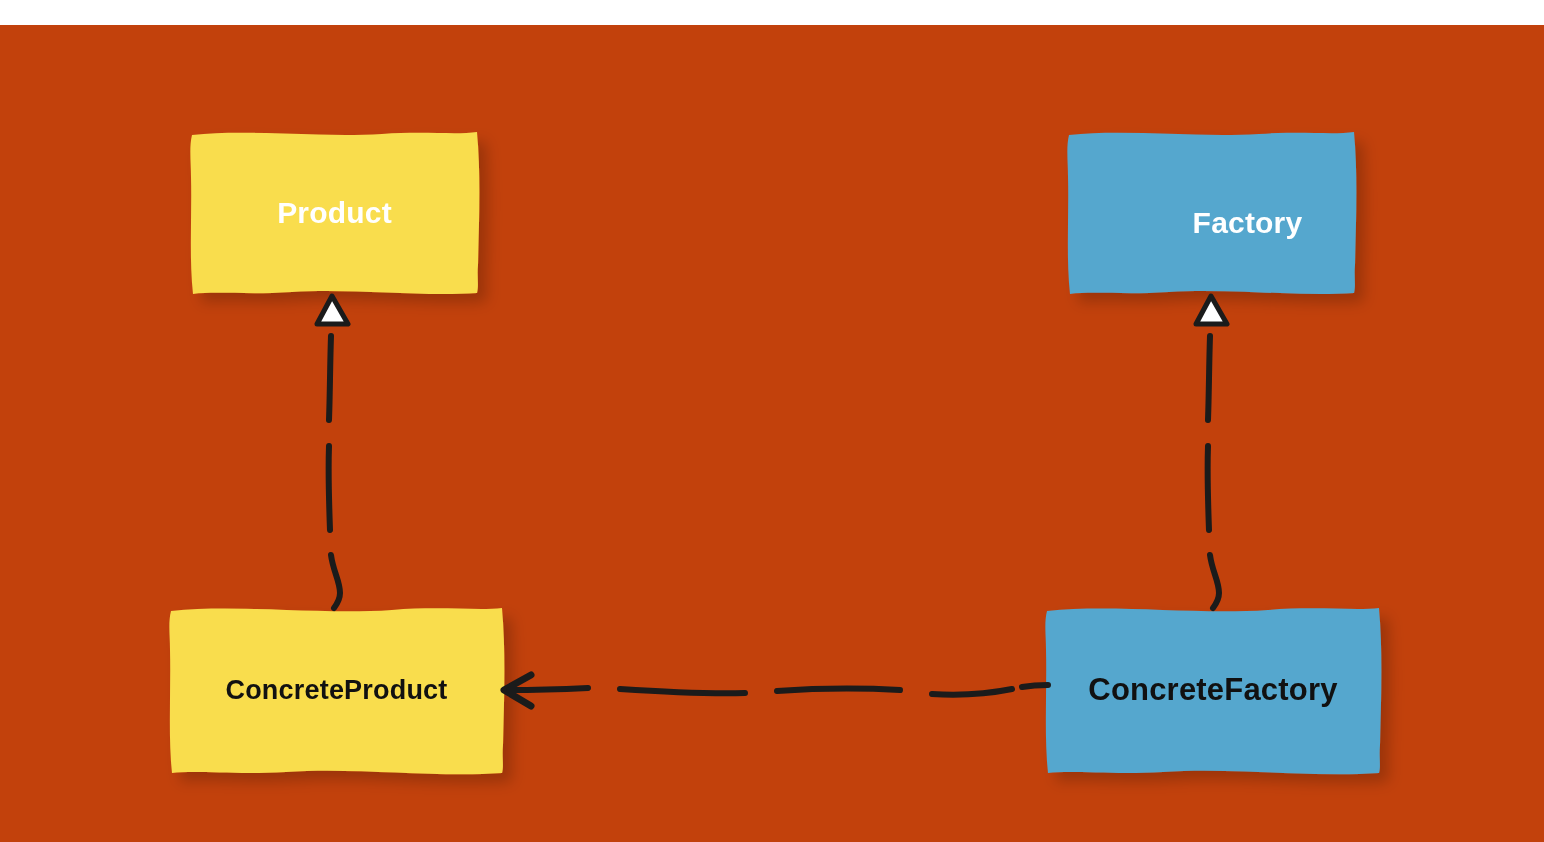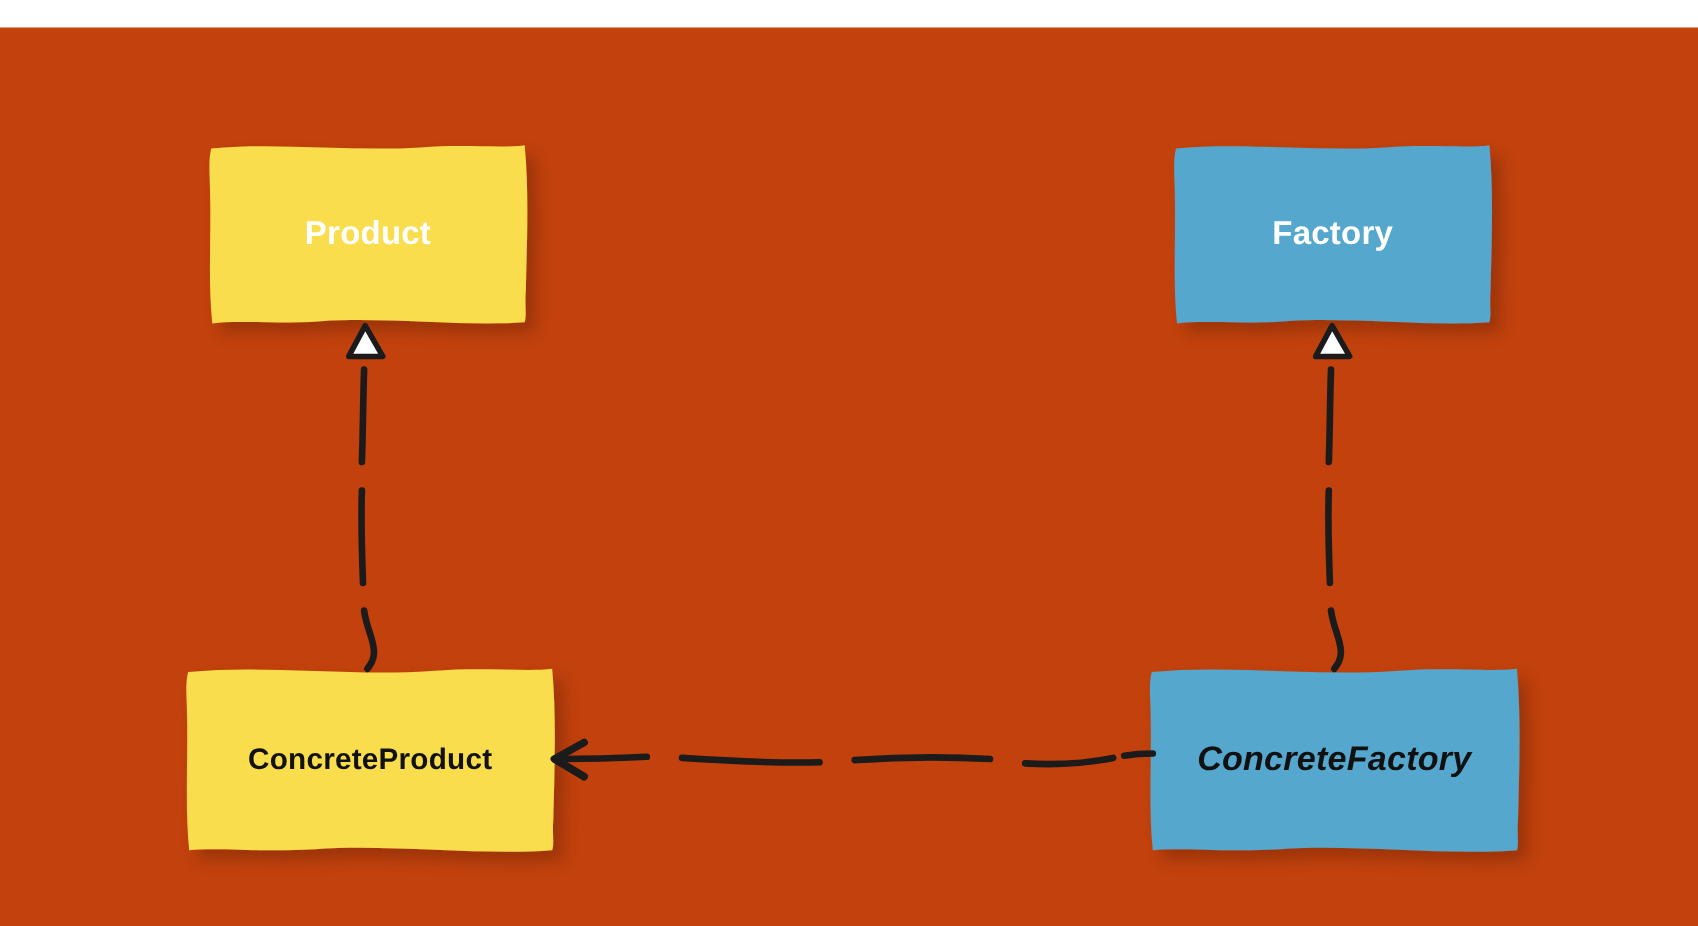--- a/index.html
+++ b/index.html
@@ -36,34 +36,34 @@
     white-space: nowrap;
     pointer-events: none;
     -webkit-font-smoothing: antialiased;
   }
   .label-product {
     left: 191px; top: 107px; width: 287px; height: 161px;
     font-size: 30px;
     color: #ffffff;
   }
   .label-factory {
-    left: 1068px; top: 107px; width: 287px; height: 161px;
+    left: 1068px; top: 117px; width: 287px; height: 161px;
     font-size: 30px;
     color: #ffffff;
+    padding-left: 36px;
   }
   .label-concrete-product {
     left: 170px; top: 583px; width: 333px; height: 164px;
     font-size: 27px;
     color: #111111;
   }
   .label-concrete-factory {
     left: 1046px; top: 583px; width: 334px; height: 164px;
     font-size: 31px;
     color: #111111;
-    font-style: italic;
   }
 </style>
 </head>
 <body>
 
 <div id="canvas">
 
   <svg id="diagram-svg" viewBox="0 0 1544 842" xmlns="http://www.w3.org/2000/svg">
 
     <defs>

